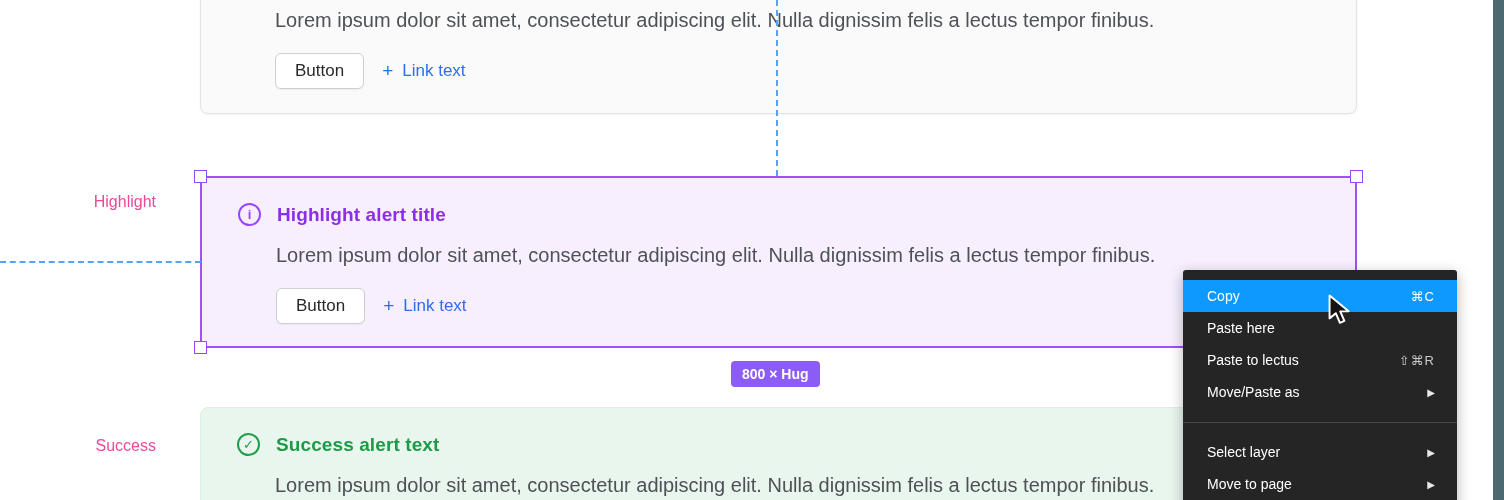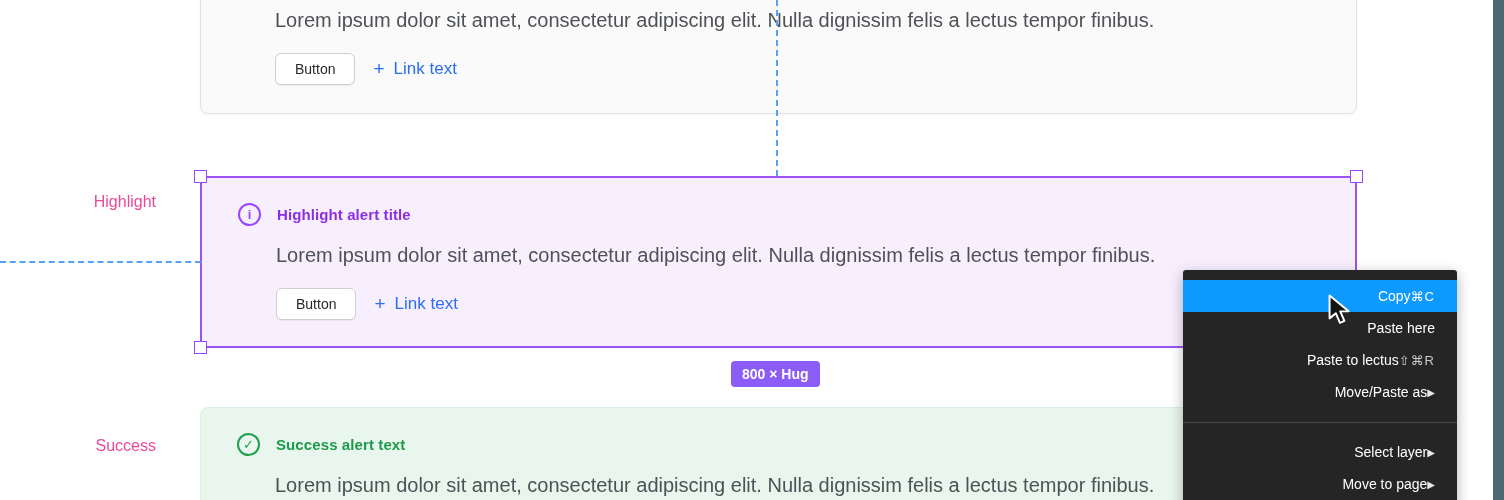--- a/index.html
+++ b/index.html
@@ -16,26 +16,26 @@
   .card-success { top:407px; height:172px; background:#e9f6ee; border:1px solid #dcefe2; z-index:1; }
 
   .row-title   { position:absolute; left:36px; top:25px; display:flex; align-items:center; gap:16px; }
   .row-lorem   { position:absolute; left:74px; top:66px; font-size:20px; color:#4e5156; white-space:nowrap; }
   .row-actions { position:absolute; left:74px; top:110px; display:flex; align-items:center; gap:18px; }
 
   .alert-icon { width:23px; height:23px; border-radius:50%; display:flex; align-items:center;
                 justify-content:center; font-size:13px; font-weight:700; }
   .icon-info    { border:2px solid #9747ff; color:#9747ff; }
   .icon-success { border:2px solid #1f9e4d; color:#1f9e4d; }
-  .alert-title { font-size:15px; font-weight:700; letter-spacing:.1px; }
+  .alert-title { font-size:19px; font-weight:700; letter-spacing:.1px; }
   .title-purple { color:#8c2fe4; }
   .title-green  { color:#1c9b49; }
 
   .btn { background:#ffffff; border:1px solid #cfcfcf; border-radius:6px; padding:7px 19px;
-         font-size:14px; color:#27292c; box-shadow:0 1px 1px rgba(0,0,0,0.05); cursor:default; }
+         font-size:17px; color:#27292c; box-shadow:0 1px 1px rgba(0,0,0,0.05); cursor:default; }
   .link { display:flex; align-items:center; gap:9px; color:#2c6ef2; font-size:17px; font-weight:500; }
   .link .plus { font-size:19px; font-weight:400; }
 
   
   .section-label { position:absolute; width:110px; text-align:right; left:46px;
                    font-size:16px; color:#ec4899; z-index:3; }
   .label-highlight { top:193px; }
   .label-success   { top:437px; }
 
   .guide-v { position:absolute; left:776px; top:0; height:176px; width:0;
@@ -51,22 +51,22 @@
   .h-br { right:-8px;  bottom:-8px; }
 
   .size-badge { position:absolute; left:731px; top:361px; height:26px; padding:0 11px;
                 background:#8b5cf6; border-radius:4px; color:#fff; font-size:14px;
                 font-weight:700; display:flex; align-items:center; z-index:7; }
 
   
   .ctx-menu { position:absolute; left:1183px; top:270px; width:274px; height:240px;
               background:#252525; border-radius:3px 3px 0 0; padding-top:10px; z-index:20;
               box-shadow:0 4px 14px rgba(0,0,0,0.3); }
-  .menu-item { height:32px; display:flex; align-items:center; justify-content:flex-end;
-               padding:0 22px 0 24px; font-size:14px; color:#ffffff; cursor:default; }
+  .menu-item { height:32px; display:flex; align-items:center; justify-content:space-between;
+               padding:0 22px 0 24px; font-size:14px; color:#ffffff; cursor:default;gap:28px; }
   .menu-item.active { background:#0d99ff; }
   .mi-shortcut { color:#c9c9c9; font-size:13px; letter-spacing:1px; }
   .menu-item.active .mi-shortcut { color:#ffffff; }
   .mi-arrow { color:#e8e8e8; font-size:10px; }
   .menu-sep { height:1px; background:#474747; margin:14px 0 13px 0; }
 
   
   .side-strip { position:absolute; right:0; top:0; width:11px; height:500px;
                 background:#4c6871; z-index:25; }
   .cursor { position:absolute; left:1327px; top:294px; z-index:30; }

